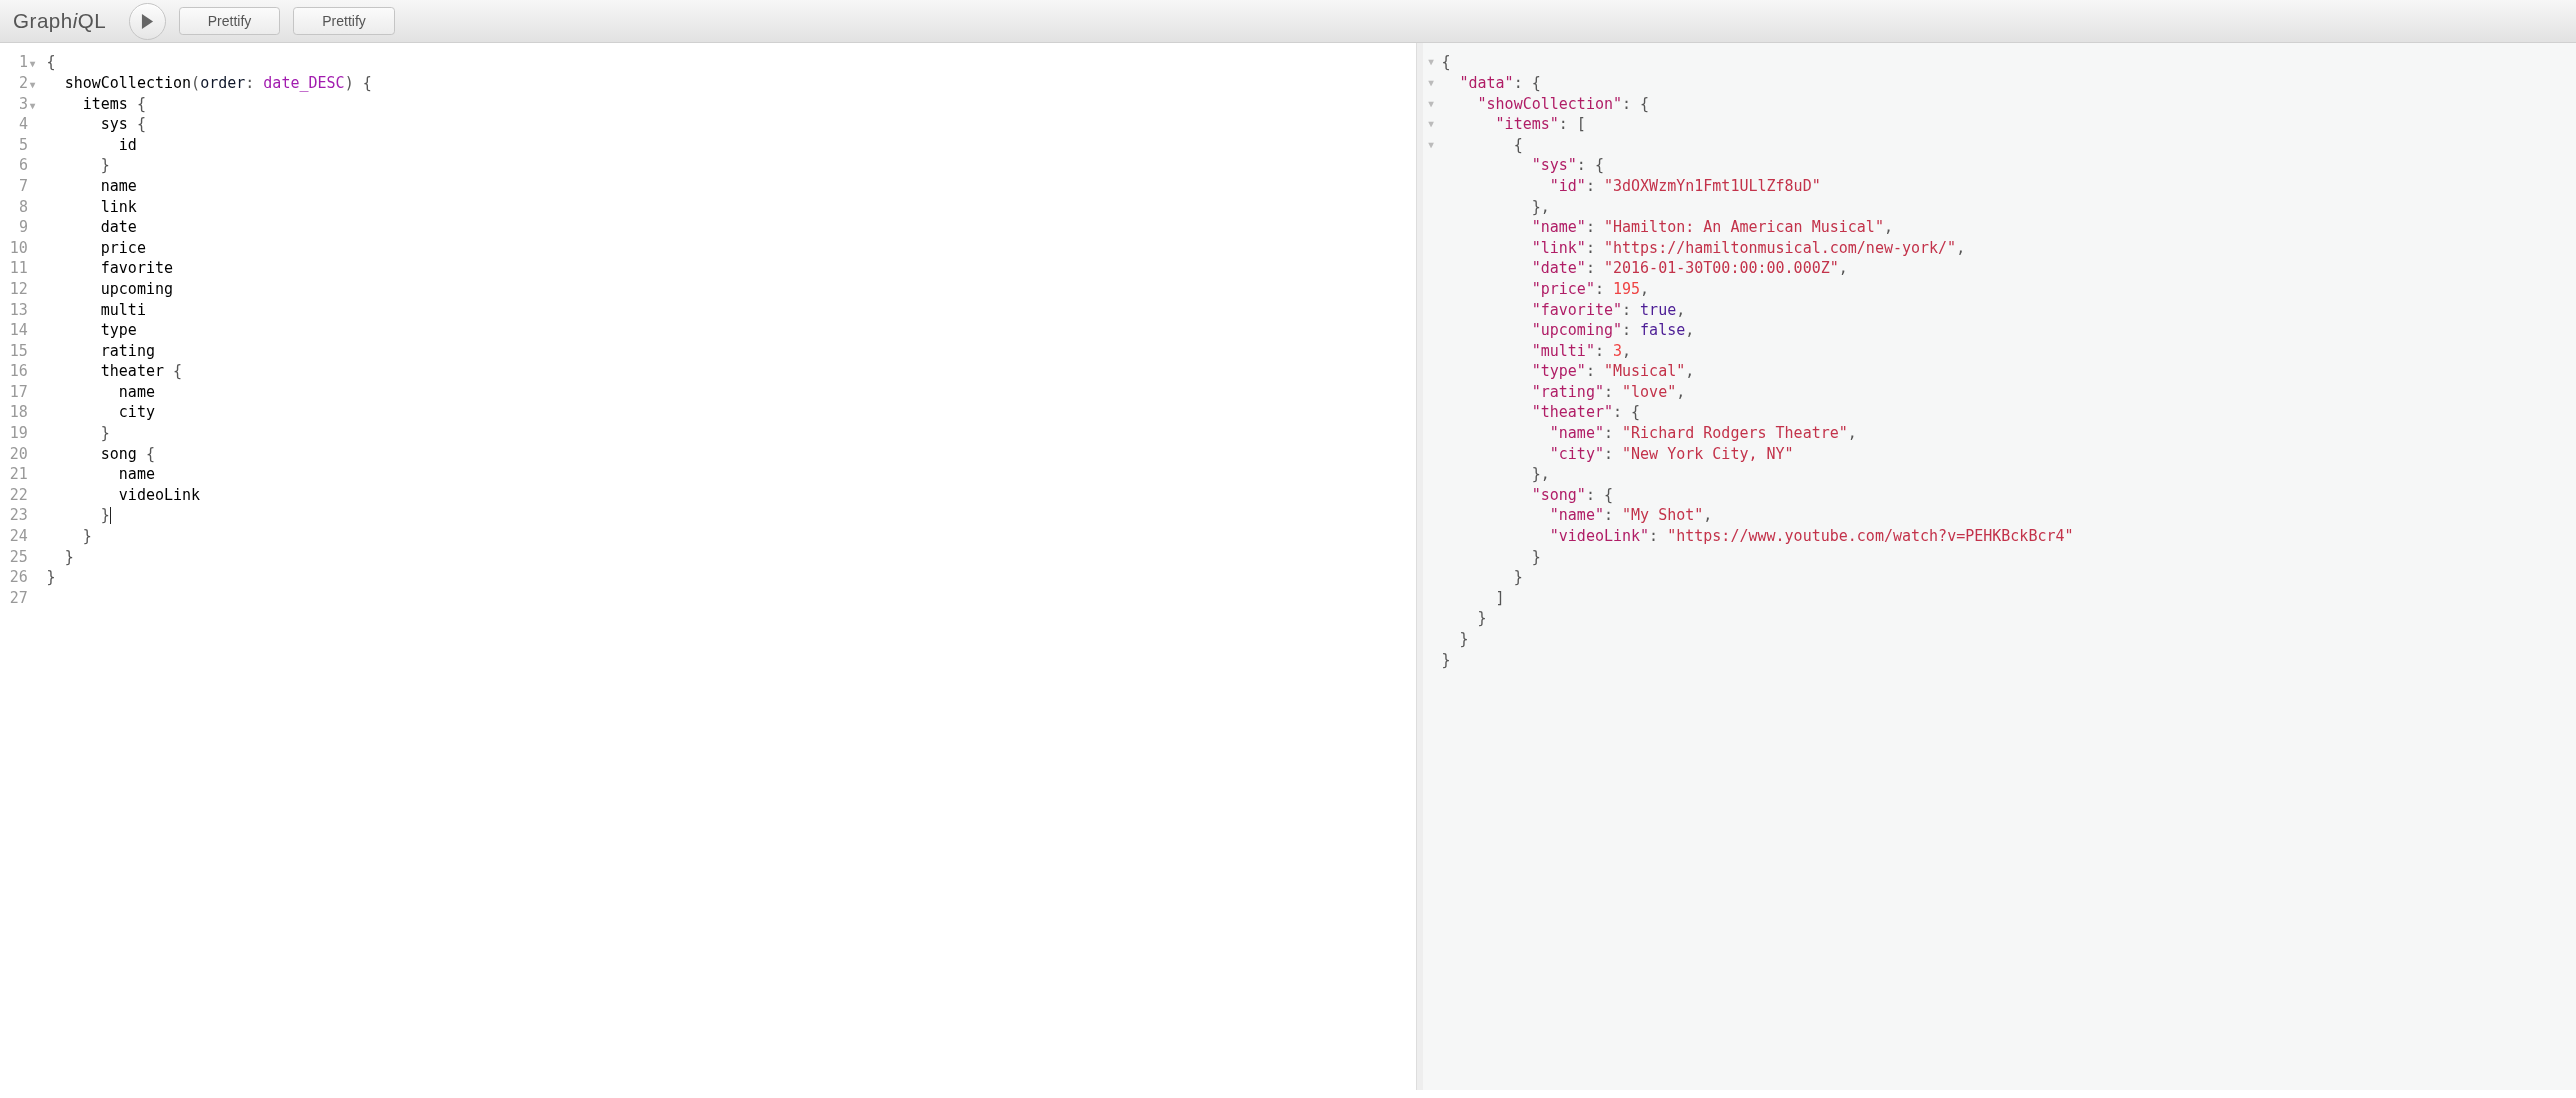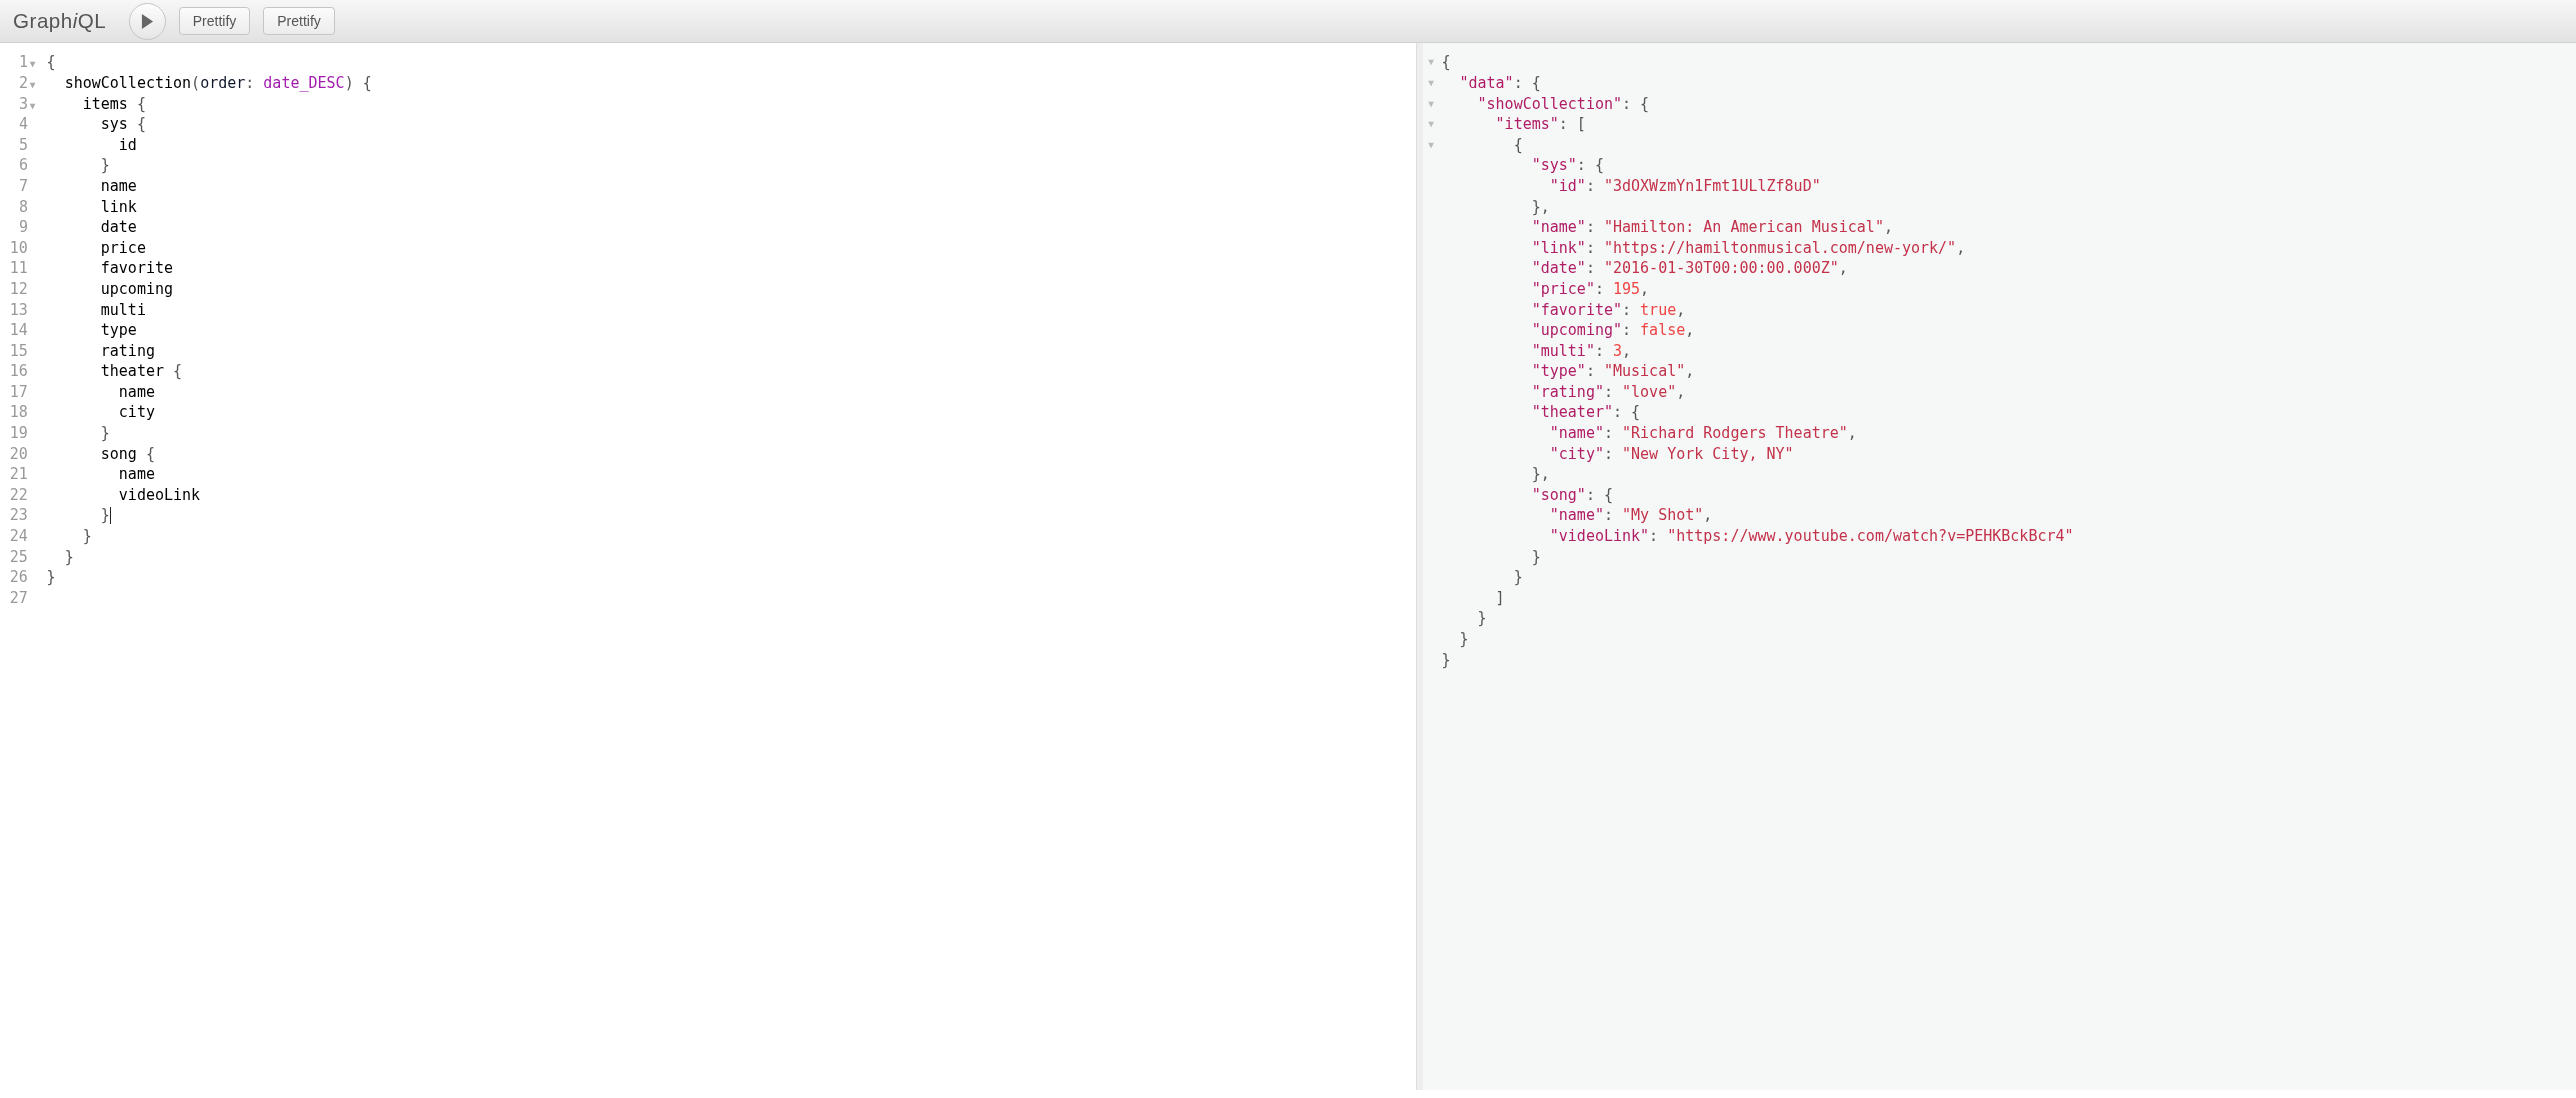--- a/index.html
+++ b/index.html
@@ -33,21 +33,21 @@
       border: 0.9px solid #c5c5c5;
       display: flex;
       align-items: center;
       justify-content: center;
       cursor: pointer;
       box-shadow: 0 0.9px 0 #fff inset;
     }
     .execute-button svg { fill: #666; }
     .toolbar-btn {
       height: 28px;
-      padding: 0 13px;
+      padding: 0 28px;
       background: linear-gradient(#fbfbfb, #ececec);
       border: 0.9px solid #c5c5c5;
       border-radius: 3.7px;
       color: #555;
       font-size: 14px;
       cursor: pointer;
     }
     .main {
       display: flex;
       height: calc(100vh - 51px);
@@ -102,21 +102,21 @@
       overflow: auto;
       color: #555;
     }
     .tok-field   { color: #000000; text-align: center; }
     .tok-arg     { color: #0f172a; }
     .tok-enum    { color: #a21caf; }
     .tok-punct   { color: #555; }
     .tok-key     { color: #b01d66; }
     .tok-str     { color: #c3324a; }
     .tok-num     { color: #ef4444; }
-    .tok-bool    { color: #ef4444; }
+    .tok-bool    { color: #4c1d95; }
     .cursor {
       display: inline-block;
       width: 0;
       height: 17px;
       border-left: 0.9px solid #222;
       vertical-align: middle;
       margin-bottom: 1.9px;
     }
   </style>
 </head>

